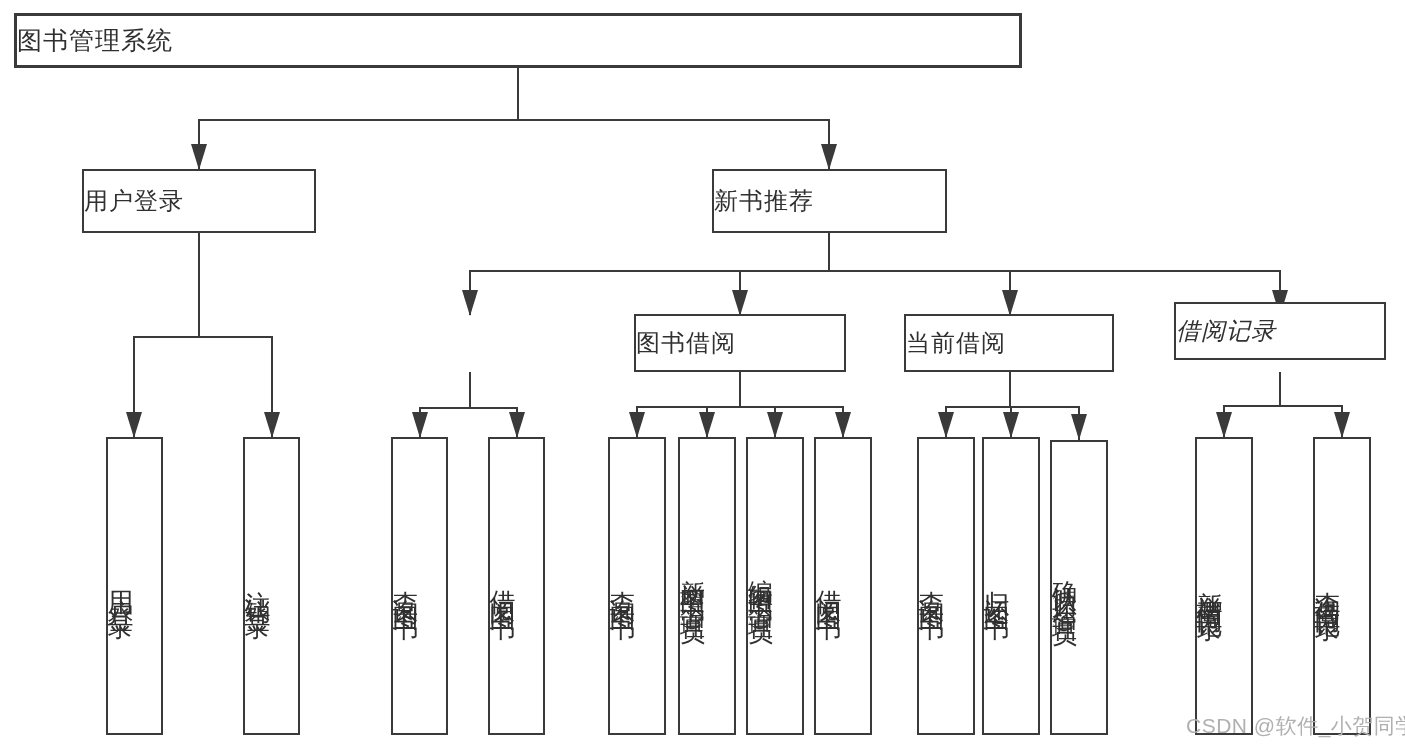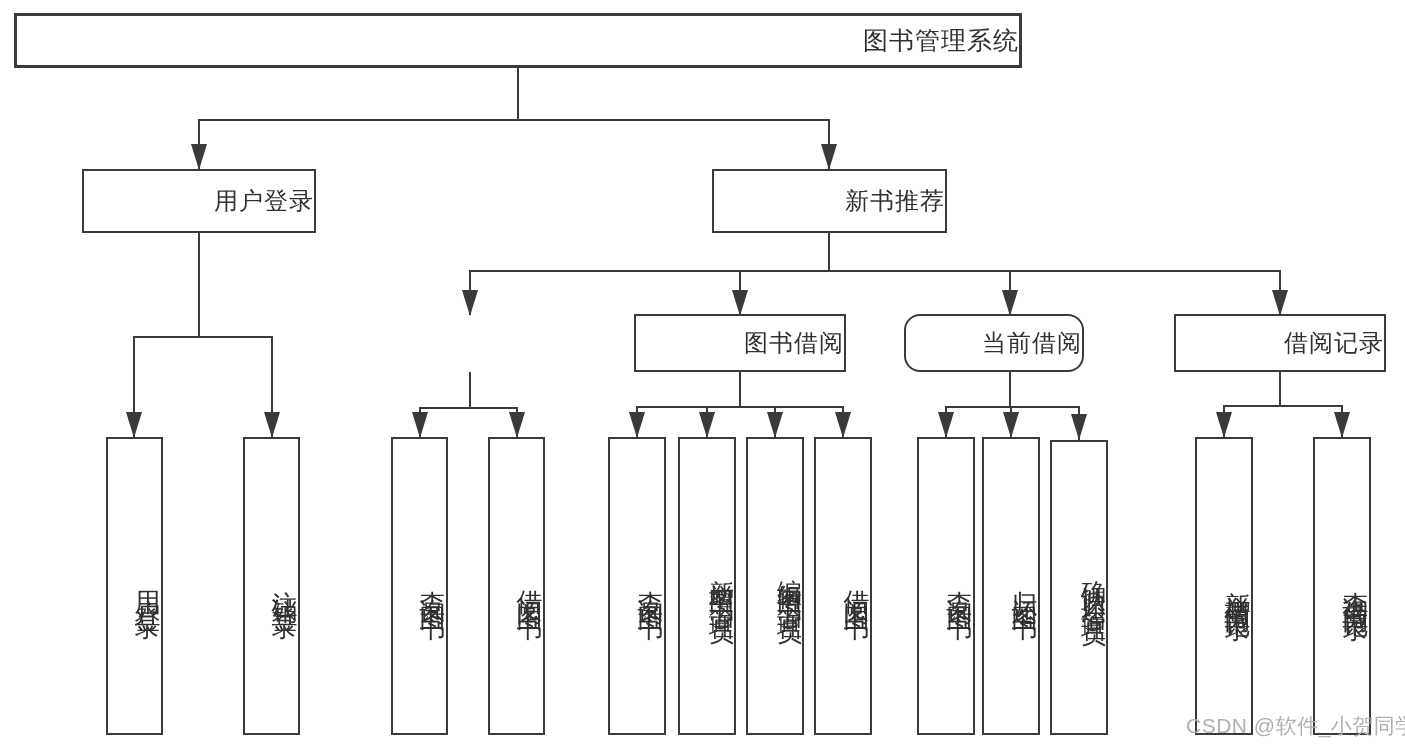--- a/index.html
+++ b/index.html
@@ -12,21 +12,21 @@
     overflow: hidden;
   }
   
   .box {
     position: absolute;
     background: #ffffff;
     border: 3px solid #3a3a3a;
     box-sizing: border-box;
     display: flex;
     align-items: center;
-    justify-content: flex-end;
+    justify-content: flex-start;
   }
   .box.thin { border-width: 2.5px; }
   .hlabel {
     color: #303030;
     font-size: 24px;
     letter-spacing: 1px;
     white-space: nowrap;
   }
   .root .hlabel { font-size: 25px; }
   
@@ -101,24 +101,24 @@
   <div class="line v" style="left:739px; top:270px; height:45px;"></div>
   <div class="ah" style="left:732px; top:290px;"></div>
   <div class="line v" style="left:1009px; top:270px; height:45px;"></div>
   <div class="ah" style="left:1002px; top:290px;"></div>
   <div class="line v" style="left:1279px; top:270px; height:45px;"></div>
   <div class="ah" style="left:1272px; top:290px;"></div>
 
   <div class="box thin" style="left:634px; top:314px; width:212px; height:58px;">
     <span class="hlabel">图书借阅</span>
   </div>
-  <div class="box thin" style="left:904px; top:314px; width:180px; height:58px;border-radius:16px;">
+  <div class="box thin" style="left:904px; top:314px; width:210px; height:58px;">
     <span class="hlabel">当前借阅</span>
   </div>
-  <div class="box thin" style="left:1174px; top:314px; width:212px; height:58px;">
+  <div class="box thin" style="left:1174px; top:302px; width:212px; height:58px;font-style:italic;">
     <span class="hlabel">借阅记录</span>
   </div>
 
   <div class="line v" style="left:469px; top:372px; height:35px;"></div>
   <div class="line h" style="left:419px; top:407px; width:99px;"></div>
   <div class="line v" style="left:419px; top:407px; height:30px;"></div>
   <div class="ah" style="left:412px; top:412px;"></div>
   <div class="line v" style="left:516px; top:407px; height:30px;"></div>
   <div class="ah" style="left:509px; top:412px;"></div>
 

